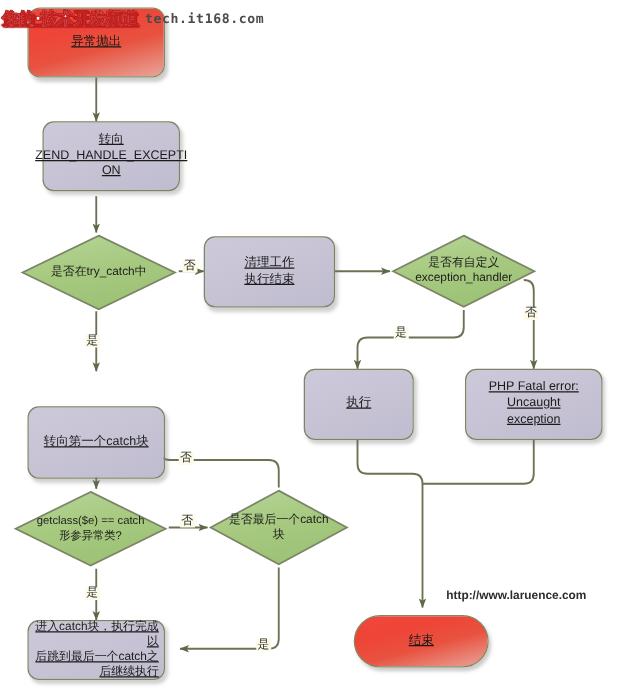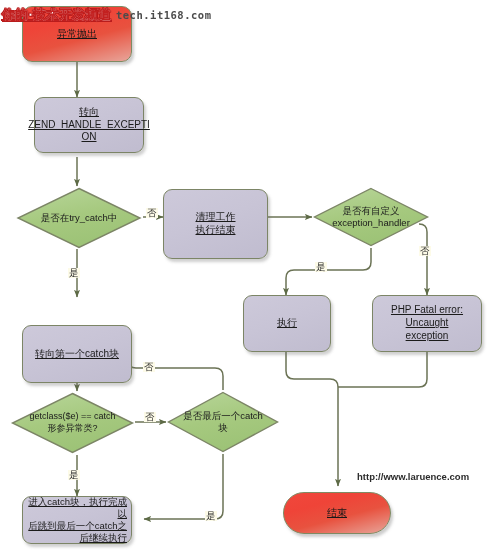--- a/index.html
+++ b/index.html
@@ -167,21 +167,21 @@
         <stop offset="0%" stop-color="#b8d69a"></stop>
             <stop offset="55%" stop-color="#a6c97f"></stop>
             <stop offset="100%" stop-color="#9dc377"></stop>
       </linearGradient>
         </defs>
       <path d="M64,2.5 L125,32 L64,61.5 L3,32 Z" fill="url(#g1)" stroke="#7c8566" stroke-width="1.4"></path>
     </svg>
     <div class="dec-label">是否在try_catch中</div>
   </div>
 
-  <div class="node proc" style="left:163px; top:189px; width:105px; height:70px;justify-content:center;">
+  <div class="node proc" style="left:163px; top:189px; width:105px; height:57px;justify-content:center;">
     <span class="txt">
       <span>清理工作</span><br>
       <span>执行结束</span>
     </span>
   </div>
 
   <div class="dec-wrap" style="left:312px; top:186px; width:118px; height:62px;">
     <svg class="dec-shape" viewBox="0 0 118 62">
       <defs>
           <linearGradient id="g2" x1="0" y1="0" x2="0.4" y2="1">

